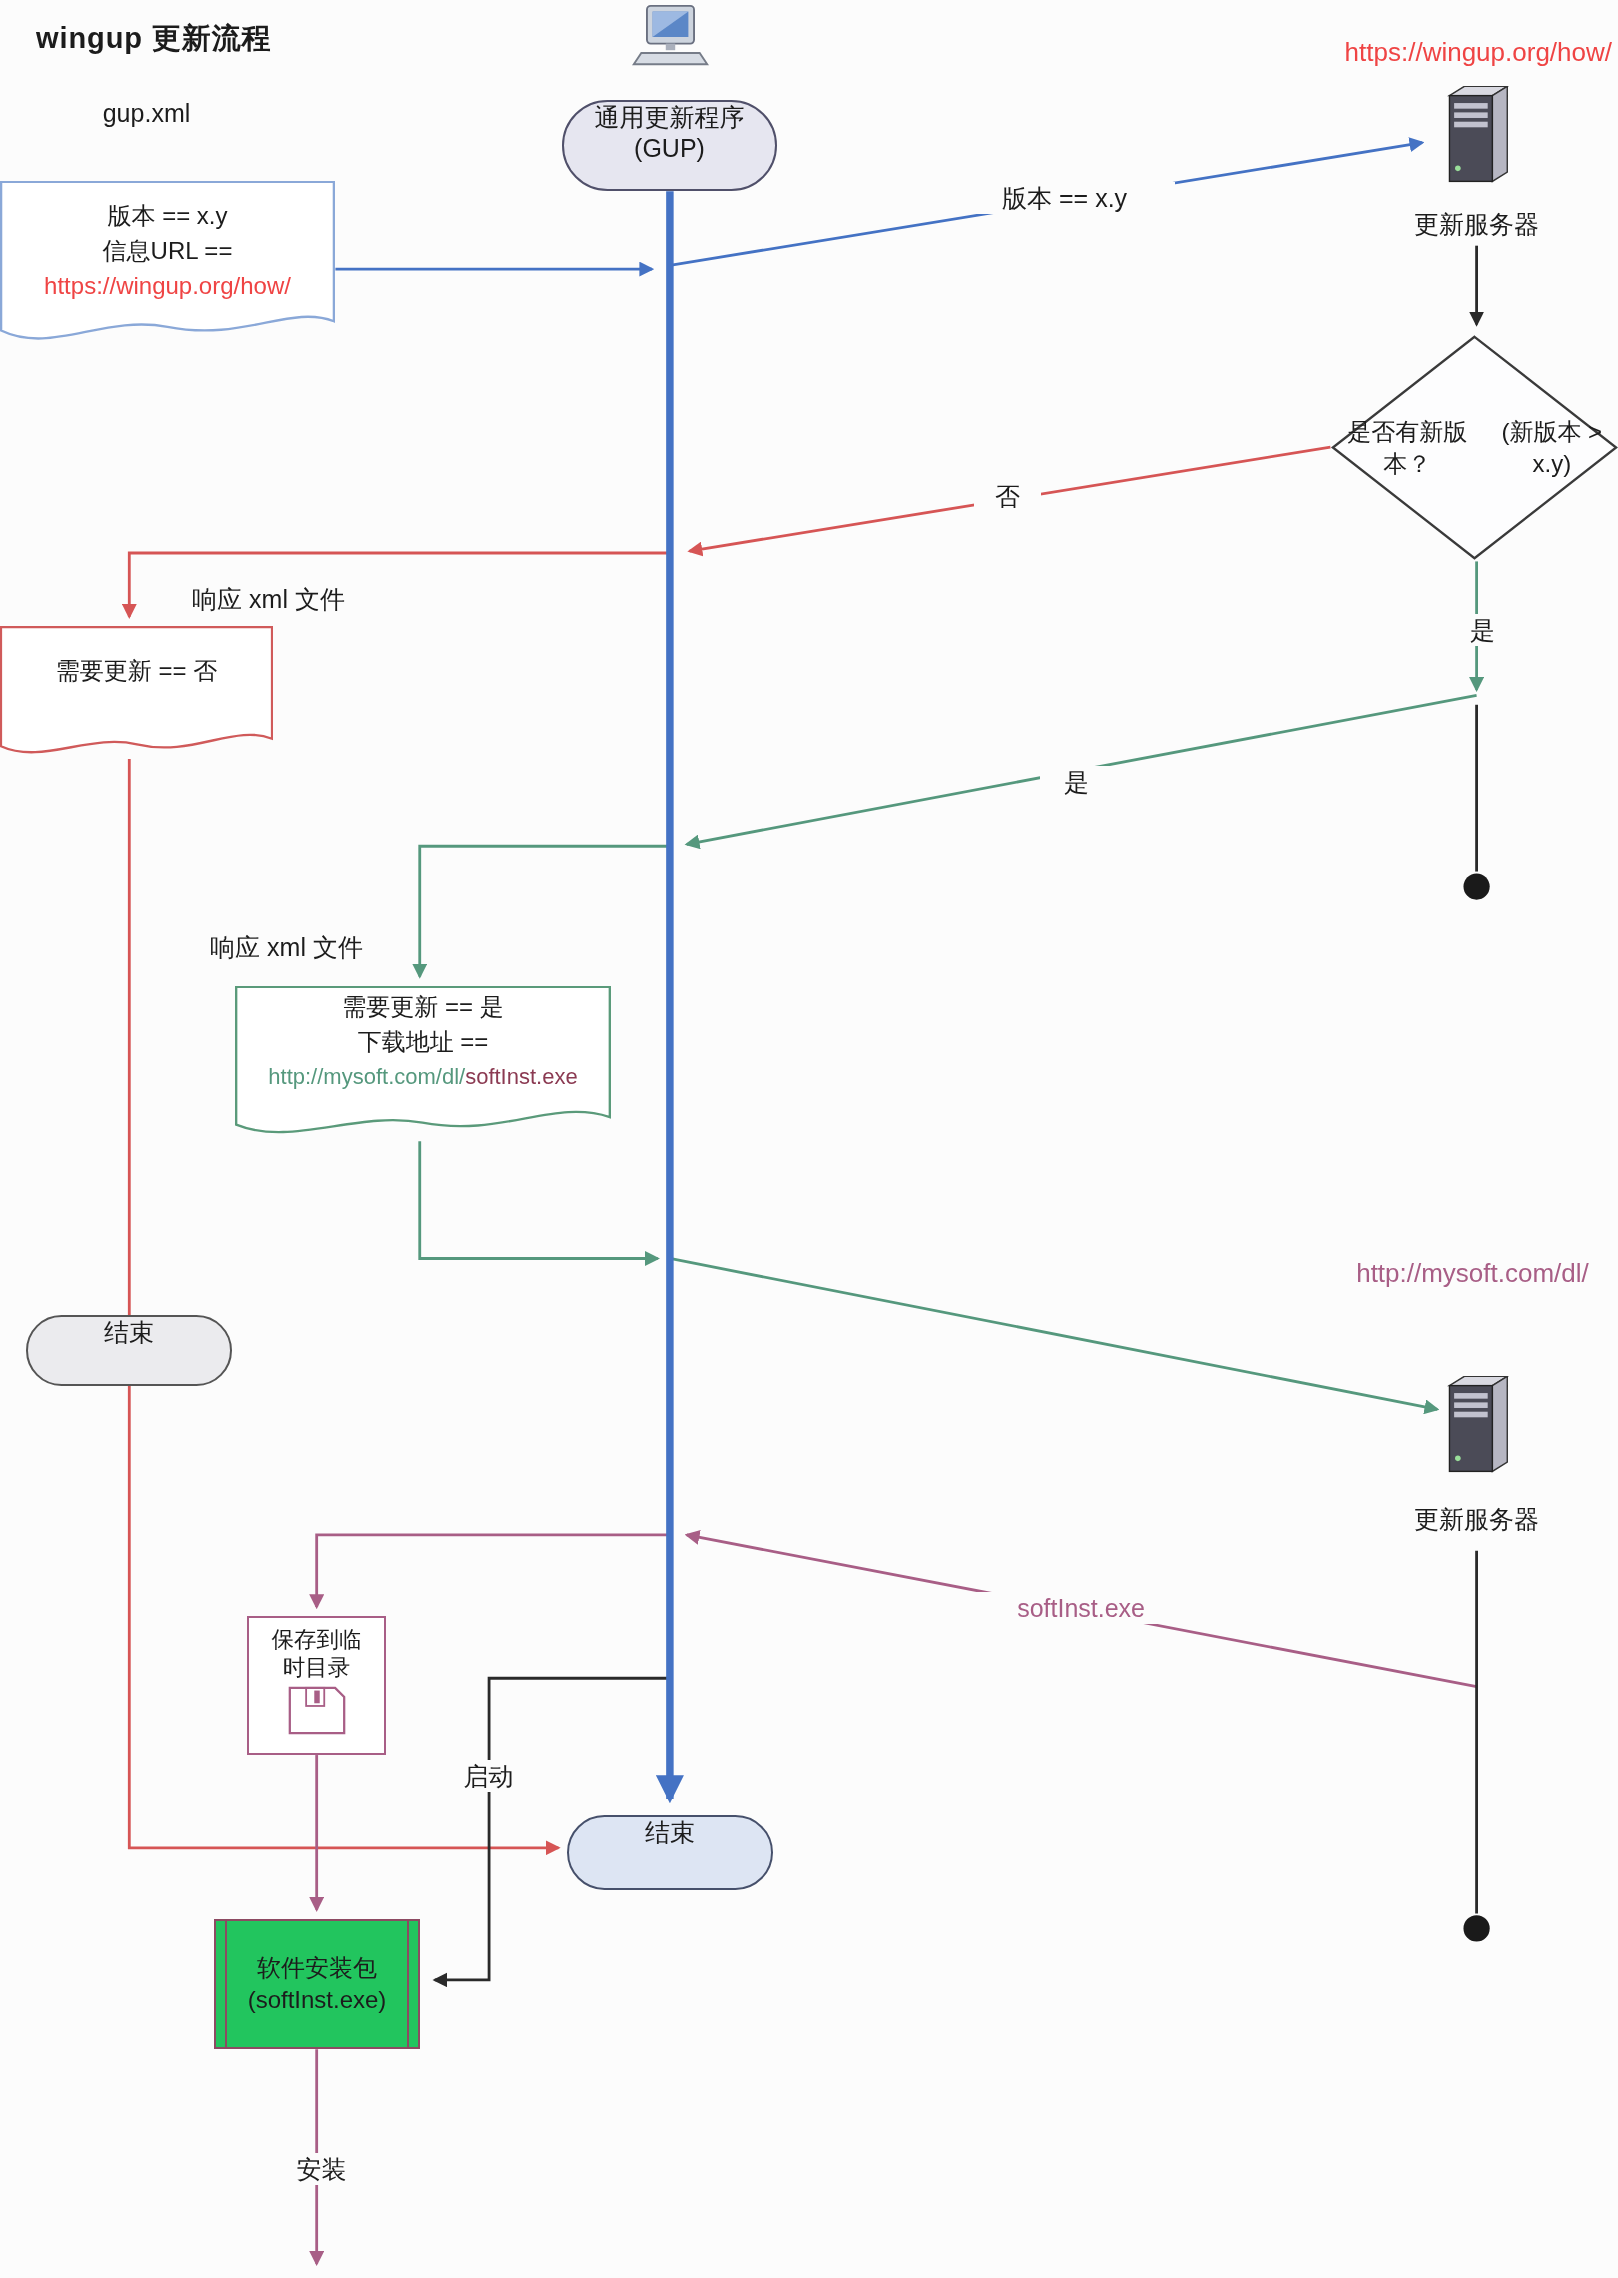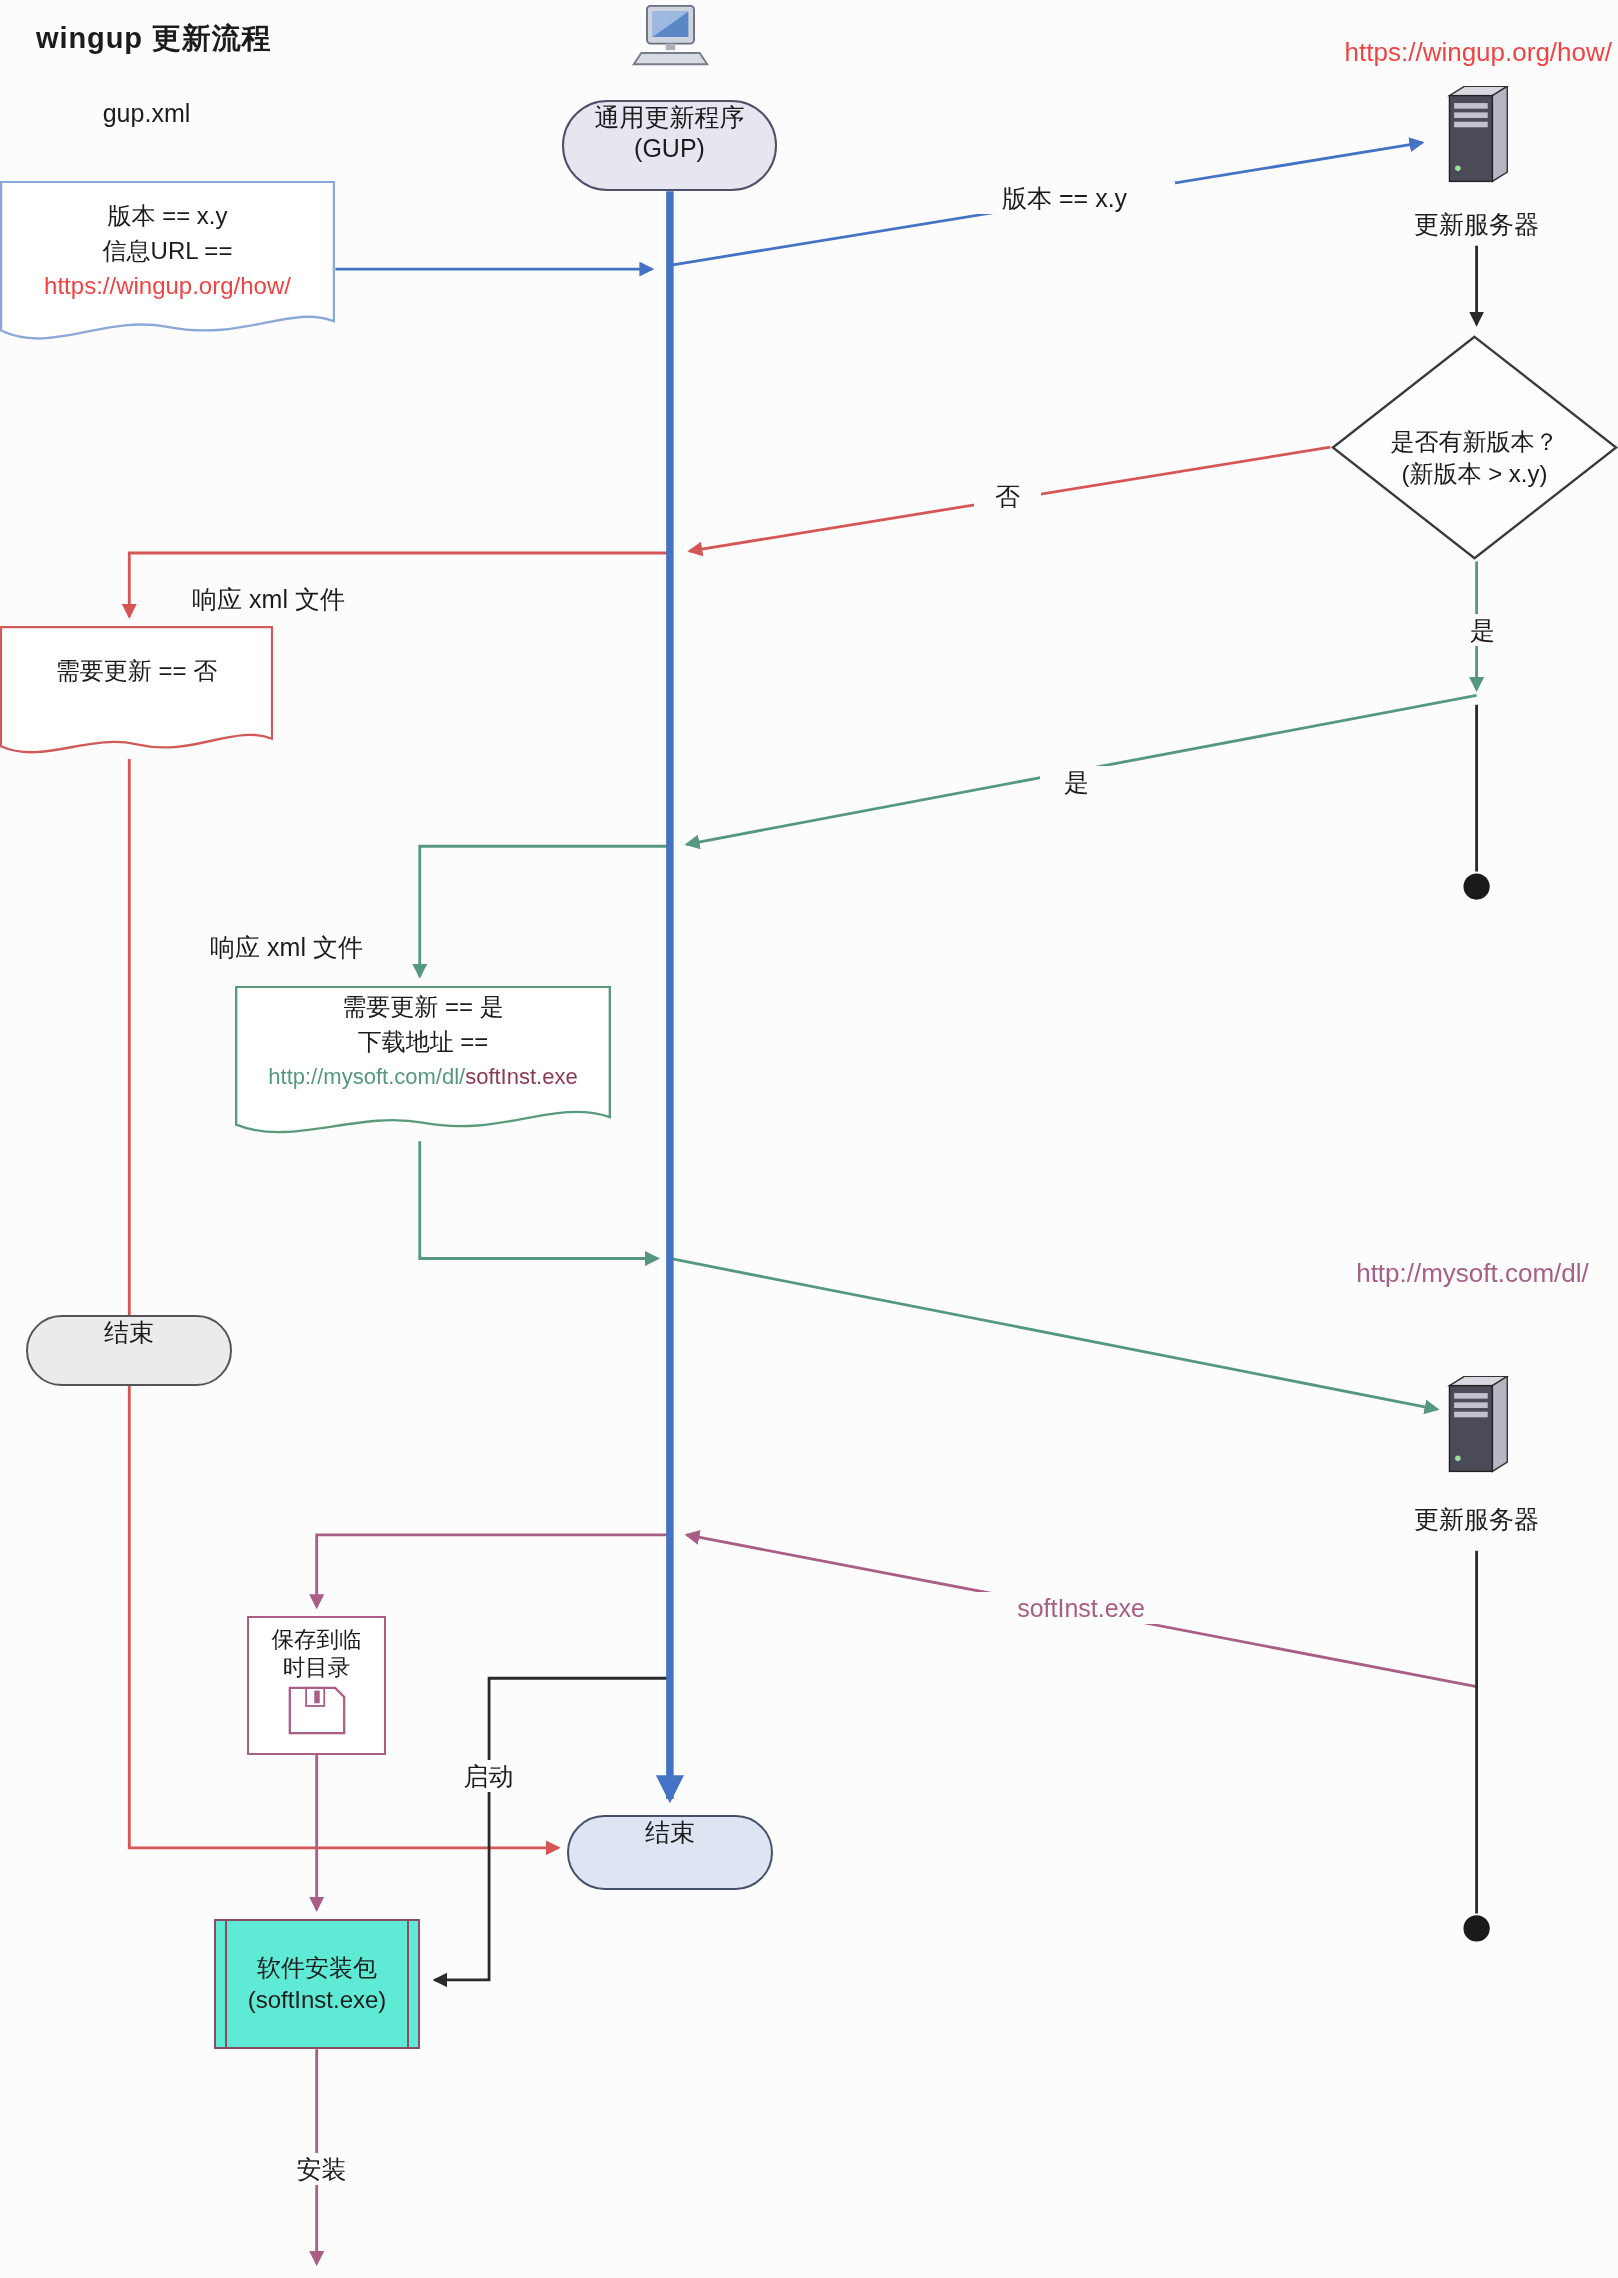--- a/index.html
+++ b/index.html
@@ -26,23 +26,23 @@
   .label{position:absolute;font-size:25px;text-align:center;line-height:32px;}
   .bgpage{background:#fcfcfc;padding:0 5.6px;}
   .title{position:absolute;left:36px;top:19px;font-size:29px;font-weight:bold;letter-spacing:0.9px;}
   .linktext{color:#ef4444;}
   .purpletext{color:#a85e86;}
   .maroontext{color:#8b3a52;}
   .greentext{color:#55987d;}
   .doc{position:absolute;}
   .doc svg{position:absolute;left:0;top:0;}
   .doc .doc-text{position:relative;display:flex;flex-direction:column;align-items:center;font-size:24px;line-height:35px;}
-  .diamond-text{position:absolute;left:0;top:10px;width:100%;height:100%;display:flex;flex-direction:column;align-items:center;justify-content:center;font-size:24px;line-height:32px;text-align:center;}
+  .diamond-text{position:absolute;left:0;top:0;width:100%;height:100%;display:flex;flex-direction:row;align-items:center;justify-content:center;font-size:24px;line-height:32px;text-align:center;}
   .proc{
-    border:2.8px solid #8d4a62;background:#5eead4;display:flex;flex-direction:column;
+    border:2.8px solid #8d4a62;background:#22c55e;display:flex;flex-direction:column;
     align-items:center;justify-content:center;font-size:24px;line-height:32px;text-align:center;
   }
   .proc .inbar{position:absolute;top:0;bottom:0;width:0;border-left:2.8px solid #8d4a62;}
   .floppybox{
     border:2.8px solid #a85e86;background:#fff;display:flex;flex-direction:column;
     align-items:center;padding-top:7.5px;font-size:22.5px;line-height:28px;text-align:center;
   }
   .iconwrap{position:absolute;}
 </style>
 </head>

